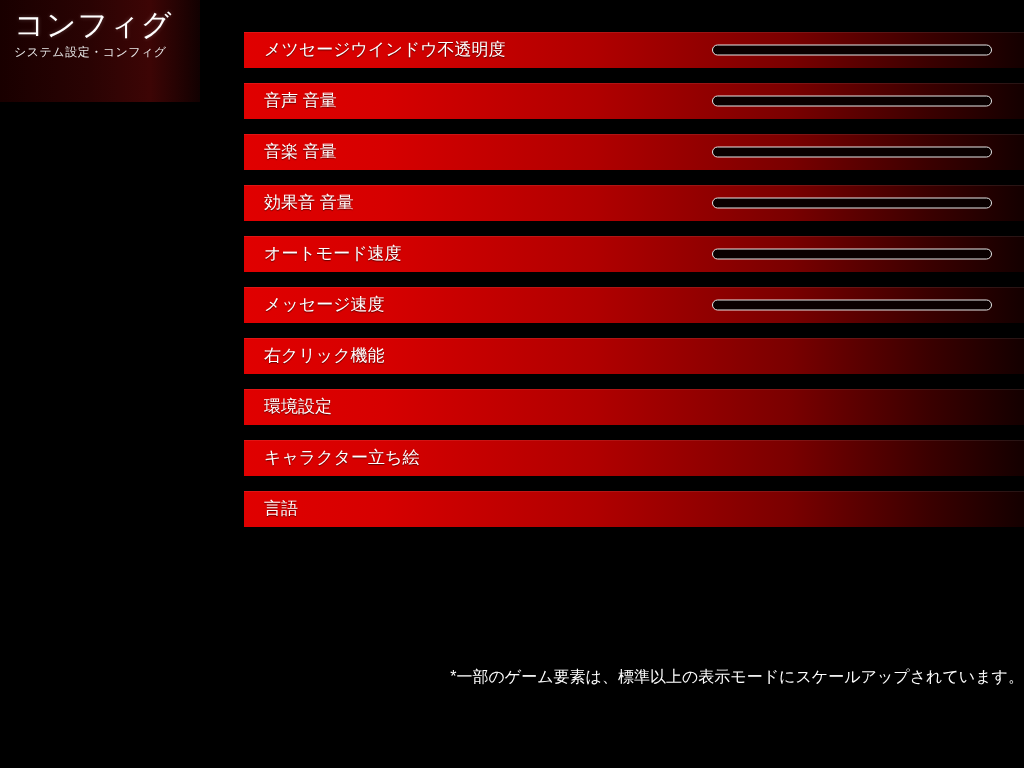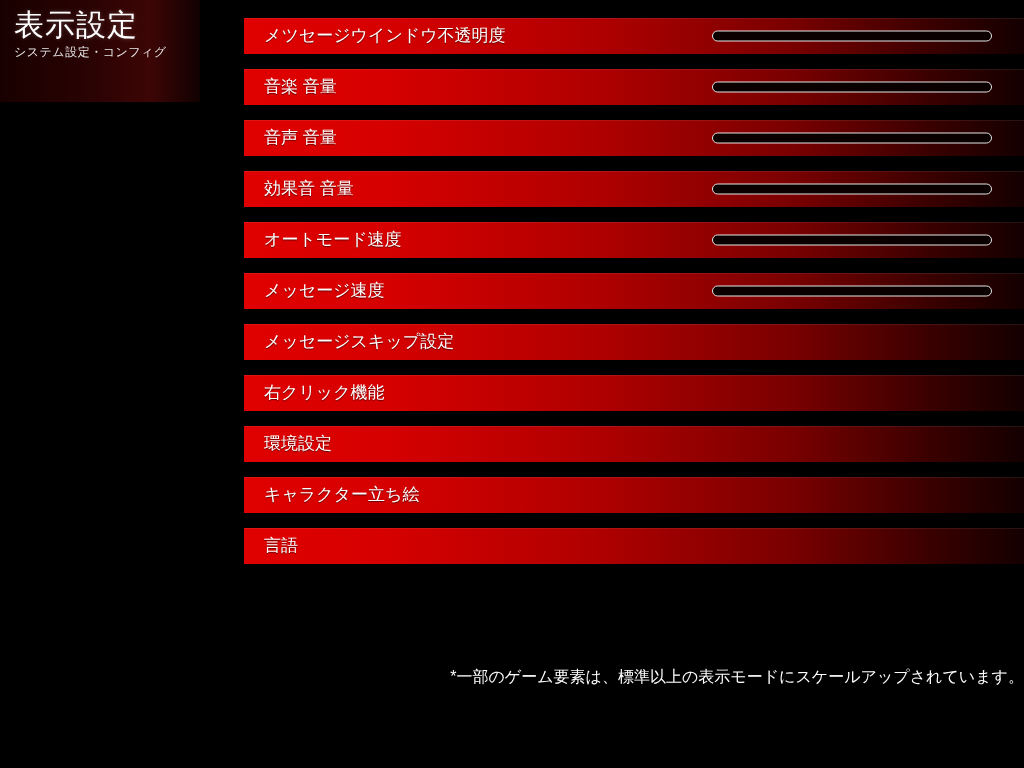--- a/index.html
+++ b/index.html
@@ -41,21 +41,21 @@
     line-height: 16px;
     color: #e8e8e8;
     letter-spacing: 0.5px;
     white-space: nowrap;
   }
 
   
   #menu {
     position: absolute;
     left: 244px;
-    top: 18px;
+    top: 32px;
     width: 780px;
   }
   .row {
     position: relative;
     height: 36px;
     margin-bottom: 15px;
     background: linear-gradient(to right, #e00000 0%, #d60000 18%, #b00000 45%, #7a0000 70%, #3a0000 88%, #140000 100%);
     box-shadow: inset 0 1px 0 rgba(255,255,255,0.08);
     display: flex;
     align-items: center;
@@ -99,39 +99,39 @@
     font-size: 16px;
     line-height: 18px;
     color: #ffffff;
     white-space: nowrap;
   }
 </style>
 </head>
 <body>
 
 <div id="title-block">
-  <div id="title-main">表示設定</div>
+  <div id="title-main">コンフィグ</div>
   <div id="title-sub">システム設定・コンフィグ</div>
 </div>
 
 <div id="menu">
     <div class="row">
       <div class="row-label">メツセージウインドウ不透明度</div>
       <div class="slider">
         <div class="fill" style="width: 0%;"></div>
       </div>
     </div>
     <div class="row">
-      <div class="row-label">音楽 音量</div>
+      <div class="row-label">音声 音量</div>
       <div class="slider">
         <div class="fill" style="width: 0%;"></div>
       </div>
     </div>
     <div class="row">
-      <div class="row-label">音声 音量</div>
+      <div class="row-label">音楽 音量</div>
       <div class="slider">
         <div class="fill" style="width: 0%;"></div>
       </div>
     </div>
     <div class="row">
       <div class="row-label">効果音 音量</div>
       <div class="slider">
         <div class="fill" style="width: 0%;"></div>
       </div>
     </div>
@@ -141,23 +141,20 @@
         <div class="fill" style="width: 0%;"></div>
       </div>
     </div>
     <div class="row">
       <div class="row-label">メッセージ速度</div>
       <div class="slider">
         <div class="fill" style="width: 0%;"></div>
       </div>
     </div>
     <div class="row">
-      <div class="row-label">メッセージスキップ設定</div>
-    </div>
-    <div class="row">
       <div class="row-label">右クリック機能</div>
     </div>
     <div class="row">
       <div class="row-label">環境設定</div>
     </div>
     <div class="row">
       <div class="row-label">キャラクター立ち絵</div>
     </div>
     <div class="row">
       <div class="row-label">言語</div>

